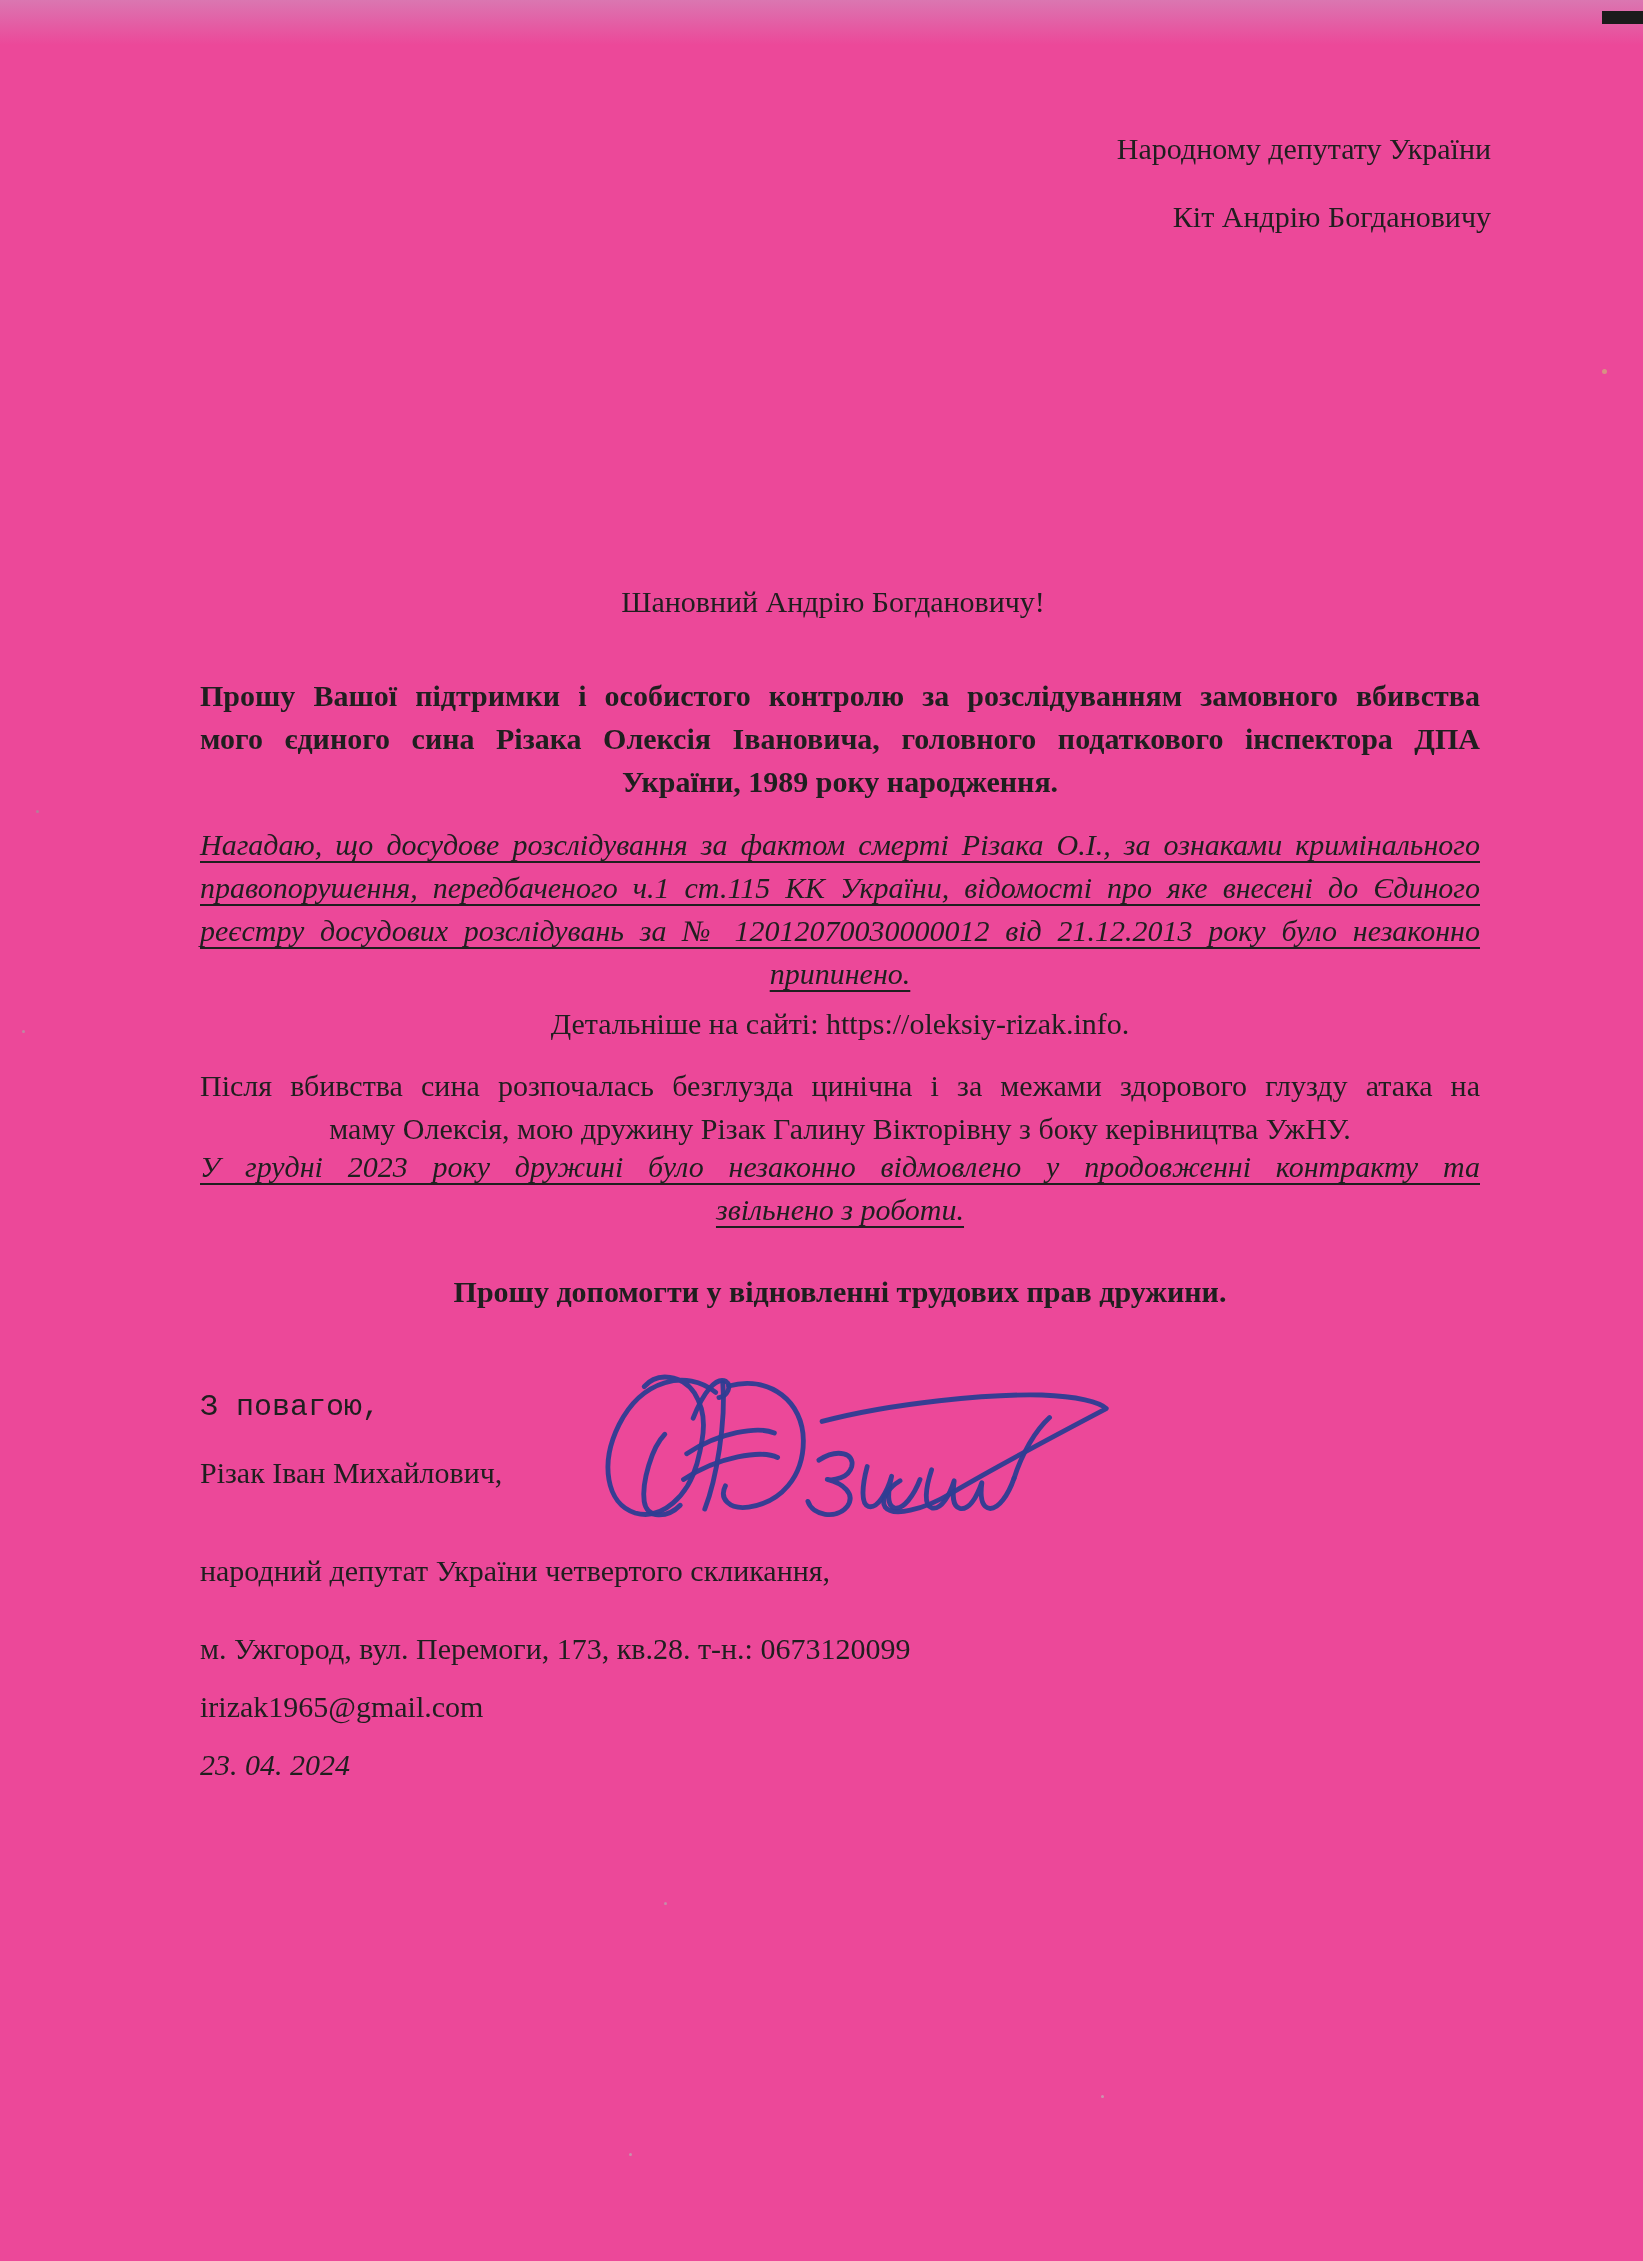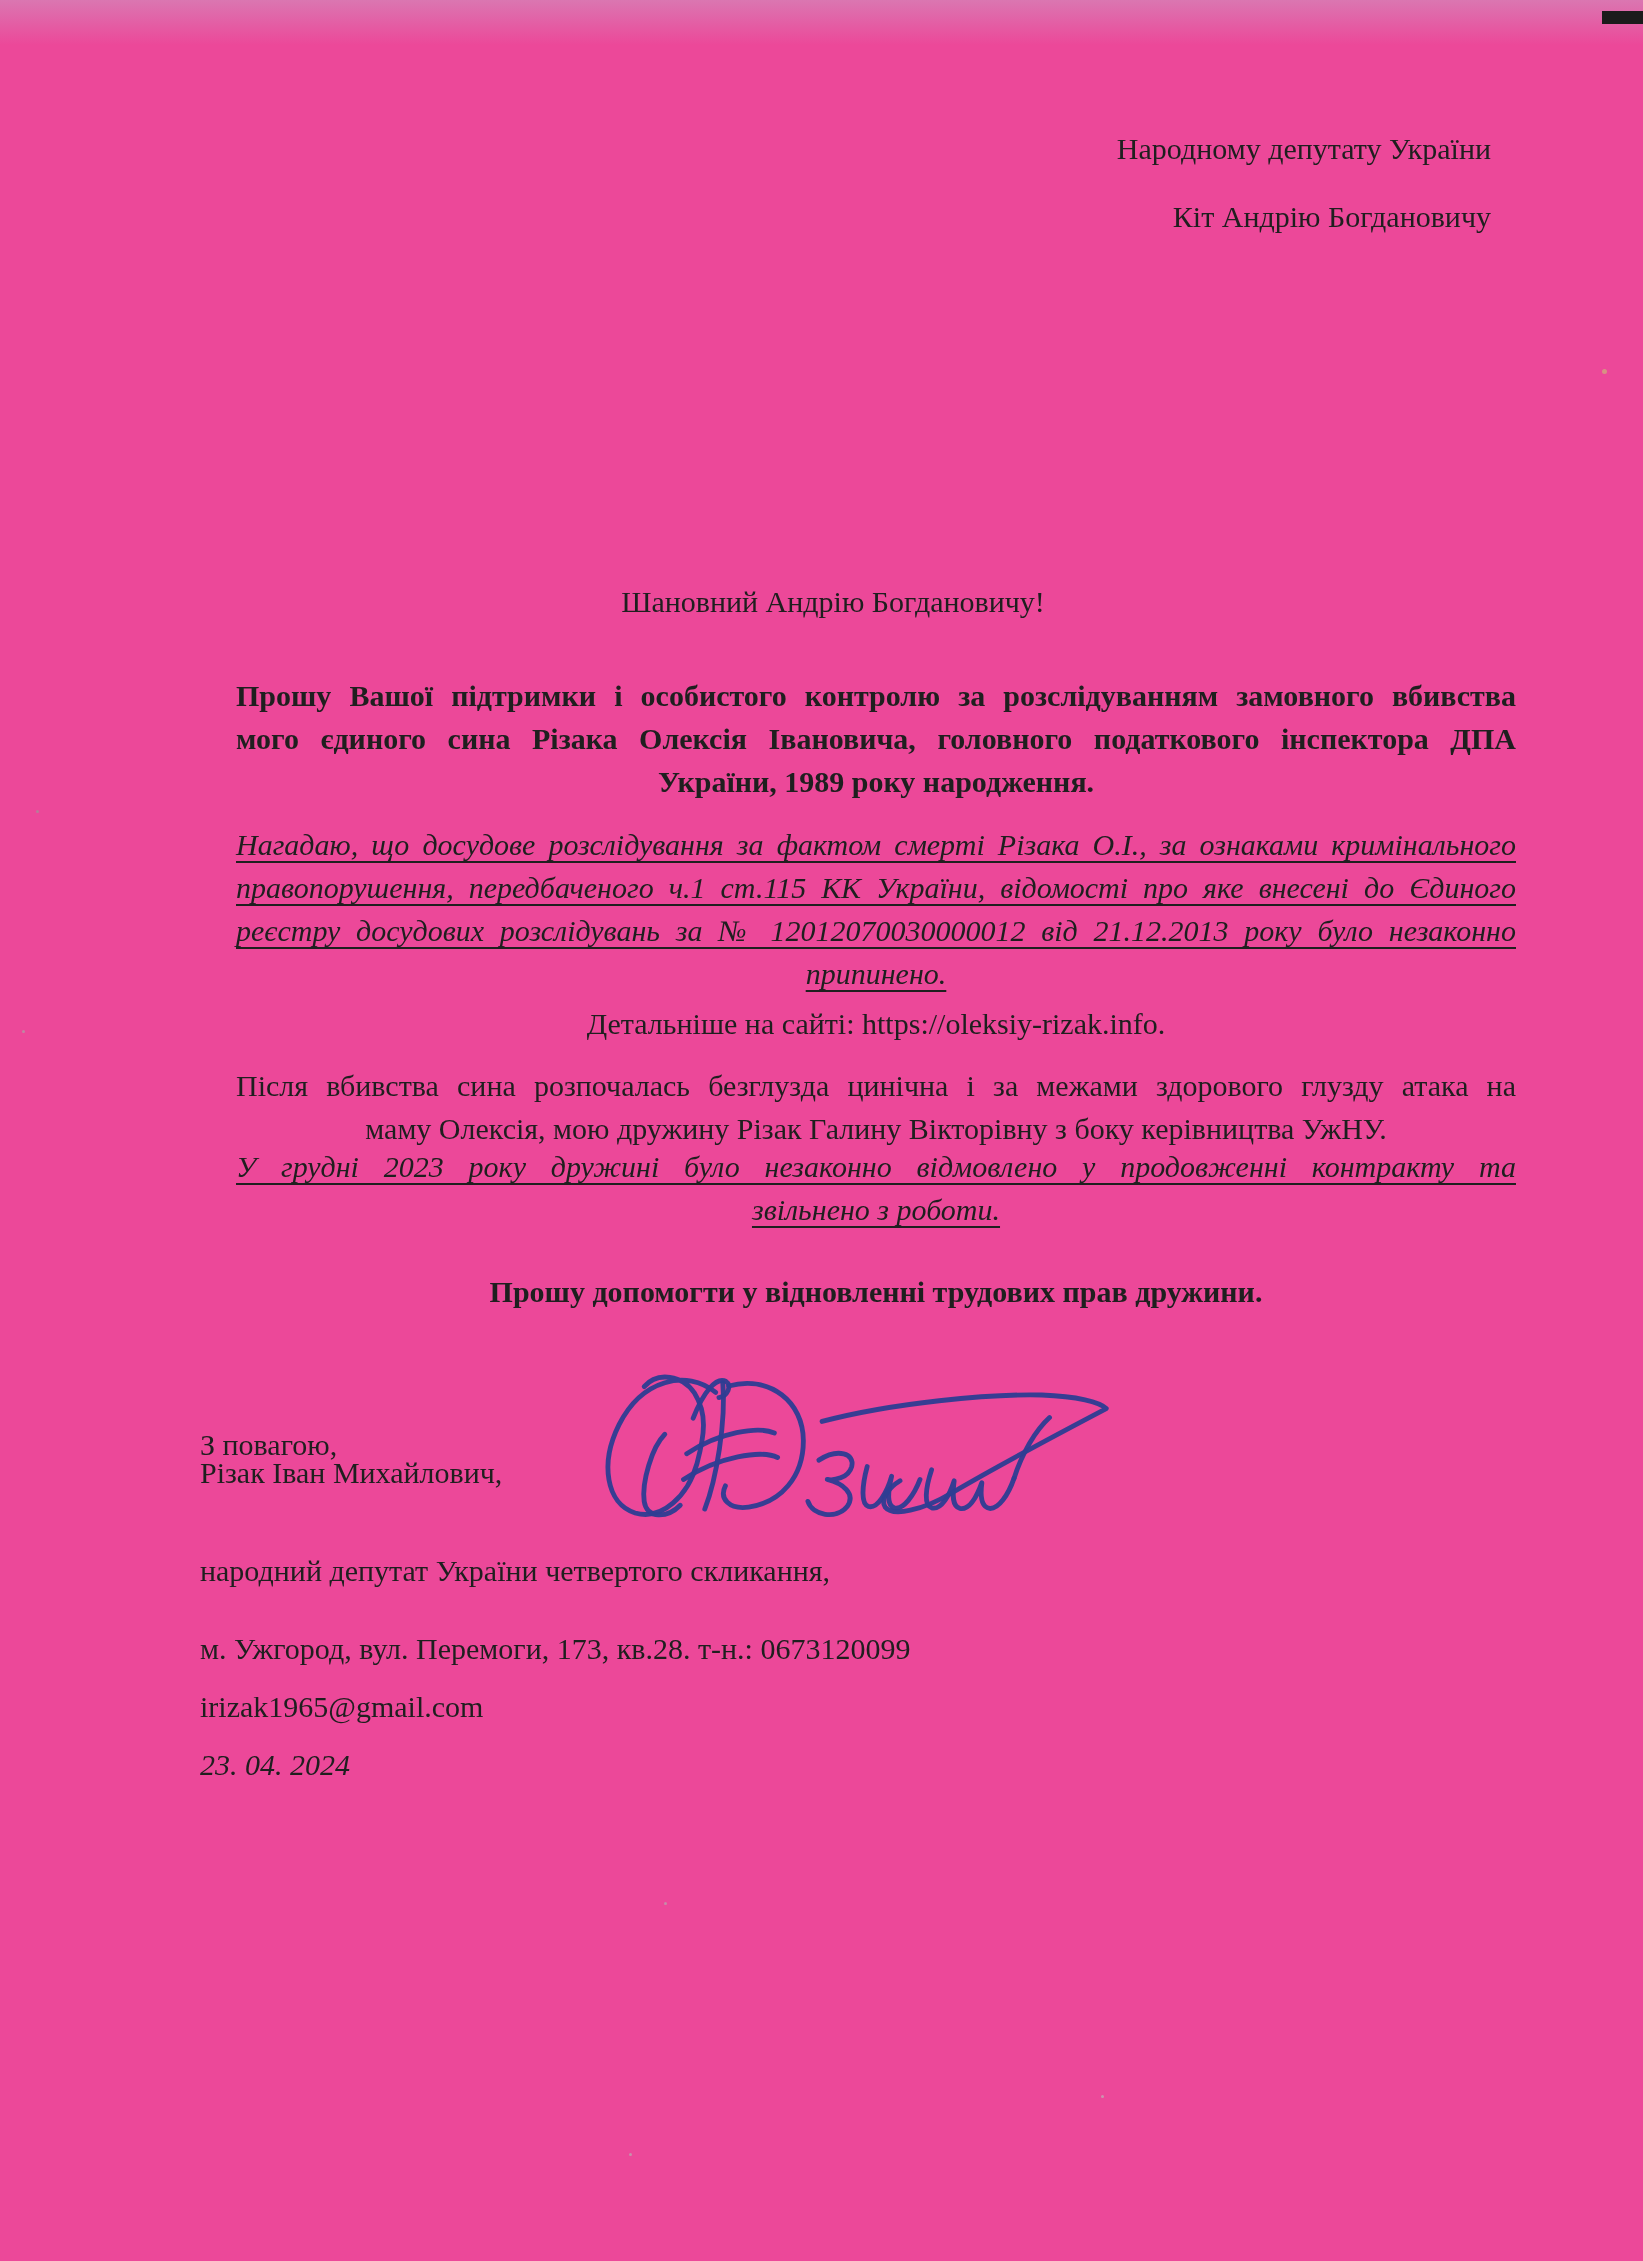--- a/index.html
+++ b/index.html
@@ -31,39 +31,38 @@
 
   .salutation {
     position:absolute; top:584px; left:0; width:100%;
     text-align:center; font-size:30px; line-height:36px;
     transform:translateX(11px);
   }
 
   .para {
     position:absolute; left:200px; width:1280px;
     font-size:30px;
-    margin-left:36px;
   }
   .line { line-height:43px;text-align:center; }
   .stretch { text-align:justify; text-align-last:justify; }
   .bold { font-weight:bold; }
   .u { text-decoration:underline; text-decoration-thickness:1.9px; text-underline-offset:6.4px;font-style:italic; }
 
   #p1 { top:674px; }
   #p2 { top:823px; }
   #p3 { top:1002px; }
   #p4 { top:1064px; }
   #p5 { top:1145px; }
   #p6 { top:1270px; }
 
   .sline {
     position:absolute; left:200px;
     font-size:30px; line-height:36px; white-space:nowrap;
   }
-  #sig-closing { top:1427px; }
+  #sig-closing { top:1389px;font-family:Liberation Mono, monospace; }
   #sig-name    { top:1455px; }
   #sig-title1  { top:1521px;margin-top:32px; }
   #sig-title2  { top:1573px; }
   #sig-addr    { top:1631px; }
   #sig-email   { top:1689px; }
   #sig-date    { top:1747px;font-style:italic; }
 
   .signature-svg {
     position:absolute; left:590px; top:1357px;
     width:535px; height:174px;

